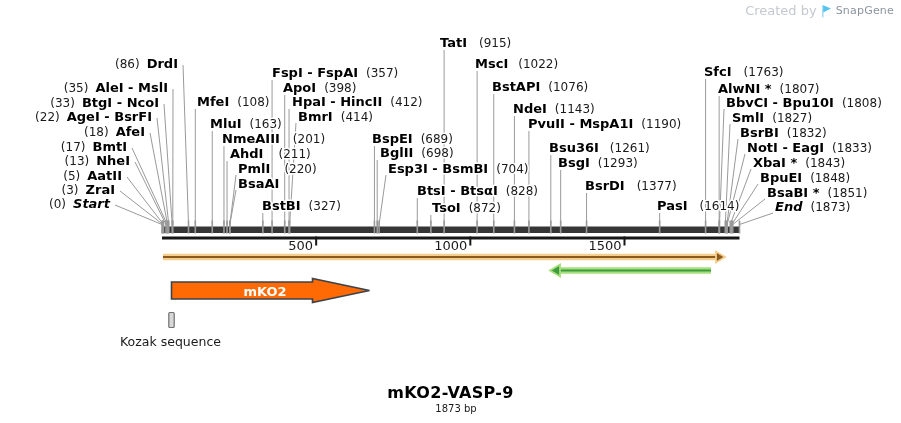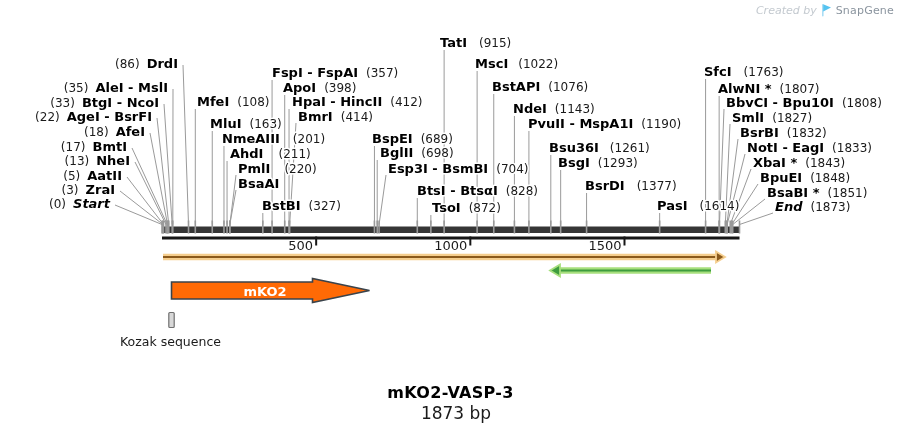--- a/index.html
+++ b/index.html
@@ -1,25 +1,25 @@
 <!DOCTYPE html>
 <html><head>
 <meta charset="utf-8">
 <style>
   html,body{margin:0;padding:0;background:#fff;}
   .canvas{
     position:relative;width:901px;height:423px;background:#fff;overflow:hidden;
     font-family:"DejaVu Sans","Liberation Sans",sans-serif;
   }
   .credit{position:absolute;top:3px;right:7px;display:flex;align-items:center;gap:4px;}
-  .credit .created-by{font-size:11px;color:#c3c9cf;font-style:italic;}
+  .credit .created-by{font-size:13px;color:#c3c9cf;}
   .credit .brand{font-size:11px;font-weight:400;color:#8a949e;letter-spacing:.2px;}
   .title-block{position:absolute;top:383px;left:0;width:100%;text-align:center;color:#000;}
   .title-block .map-title{font-size:16px;font-weight:bold;letter-spacing:.3px;}
-  .title-block .map-length{font-size:17px;margin-top:1px;color:#1a1a1a;margin-left:11px;}
+  .title-block .map-length{font-size:10px;margin-top:1px;color:#1a1a1a;margin-left:11px;}
   svg text{user-select:none;}
 </style>
 </head>
 <body>
 
 <div class="canvas">
 
   <div class="credit">
     <span class="created-by">Created by</span>
     <svg width="11" height="14" viewBox="0 0 11 14">
@@ -195,17 +195,17 @@
         <text x="740" y="136.5" text-anchor="start" fill="#000000" paint-order="stroke" stroke="#ffffff" stroke-width="3" stroke-linejoin="round"><tspan font-size="13" font-weight="bold">BsrBI</tspan><tspan font-size="12" fill="#1a1a1a" dx="8">(1832)</tspan></text>
         <text x="747" y="151.5" text-anchor="start" fill="#000000" paint-order="stroke" stroke="#ffffff" stroke-width="3" stroke-linejoin="round"><tspan font-size="13" font-weight="bold">NotI - EagI</tspan><tspan font-size="12" fill="#1a1a1a" dx="8">(1833)</tspan></text>
         <text x="753" y="166.5" text-anchor="start" fill="#000000" paint-order="stroke" stroke="#ffffff" stroke-width="3" stroke-linejoin="round"><tspan font-size="13" font-weight="bold">XbaI *</tspan><tspan font-size="12" fill="#1a1a1a" dx="8">(1843)</tspan></text>
         <text x="760" y="181.5" text-anchor="start" fill="#000000" paint-order="stroke" stroke="#ffffff" stroke-width="3" stroke-linejoin="round"><tspan font-size="13" font-weight="bold">BpuEI</tspan><tspan font-size="12" fill="#1a1a1a" dx="8">(1848)</tspan></text>
         <text x="767" y="196.5" text-anchor="start" fill="#000000" paint-order="stroke" stroke="#ffffff" stroke-width="3" stroke-linejoin="round"><tspan font-size="13" font-weight="bold">BsaBI *</tspan><tspan font-size="12" fill="#1a1a1a" dx="8">(1851)</tspan></text>
         <text x="775" y="210.5" text-anchor="start" fill="#000000" paint-order="stroke" stroke="#ffffff" stroke-width="3" stroke-linejoin="round"><tspan font-size="13" font-weight="bold" font-style="italic">End</tspan><tspan font-size="12" fill="#1a1a1a" dx="8">(1873)</tspan></text>
       </g>
     </svg>
 
   <div class="title-block">
-    <div class="map-title">mKO2-VASP-3</div>
+    <div class="map-title">mKO2-VASP-9</div>
     <div class="map-length">1873 bp</div>
   </div>
 
 </div>
 
 </body></html>

